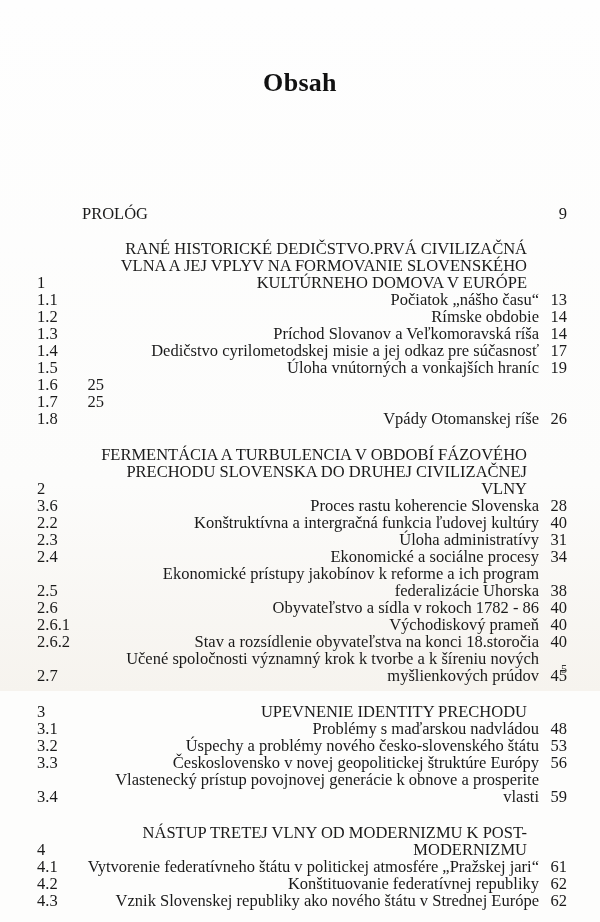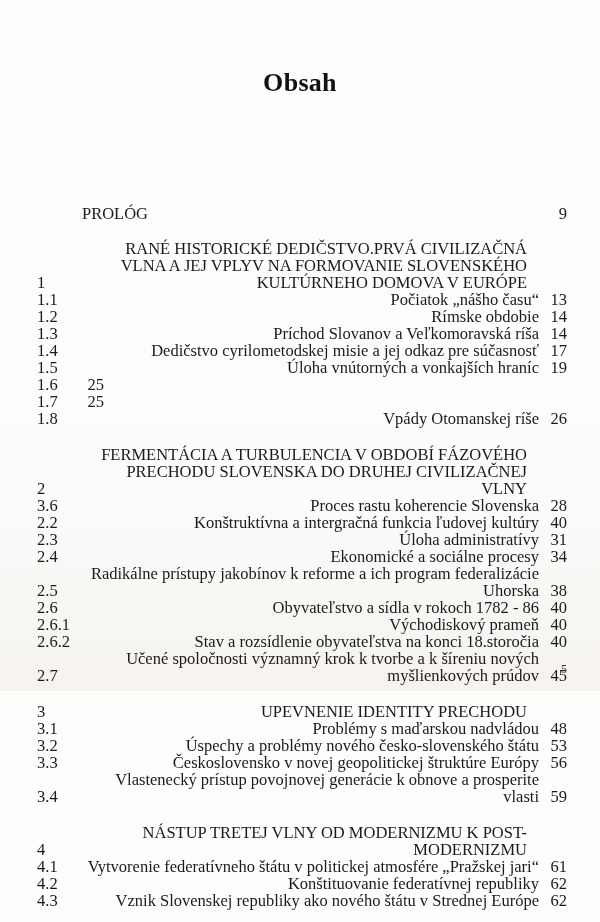--- a/index.html
+++ b/index.html
@@ -118,21 +118,21 @@
             <span class="txt">Úloha administratívy</span>
             <span class="pg">31</span>
           </div>
           <div class="row">
             <span class="num">2.4</span>
             <span class="txt">Ekonomické a sociálne procesy</span>
             <span class="pg">34</span>
           </div>
           <div class="row">
             <span class="num">2.5</span>
-            <span class="txt">Radikálne prístupy jakobínov k reforme a ich program federalizácie Uhorska</span>
+            <span class="txt">Ekonomické prístupy jakobínov k reforme a ich program federalizácie Uhorska</span>
             <span class="pg">38</span>
           </div>
           <div class="row">
             <span class="num">2.6</span>
             <span class="txt">Obyvateľstvo a sídla v rokoch 1782 - 86</span>
             <span class="pg">40</span>
           </div>
           <div class="row">
             <span class="num">2.6.1</span>
             <span class="txt">Východiskový prameň</span>

